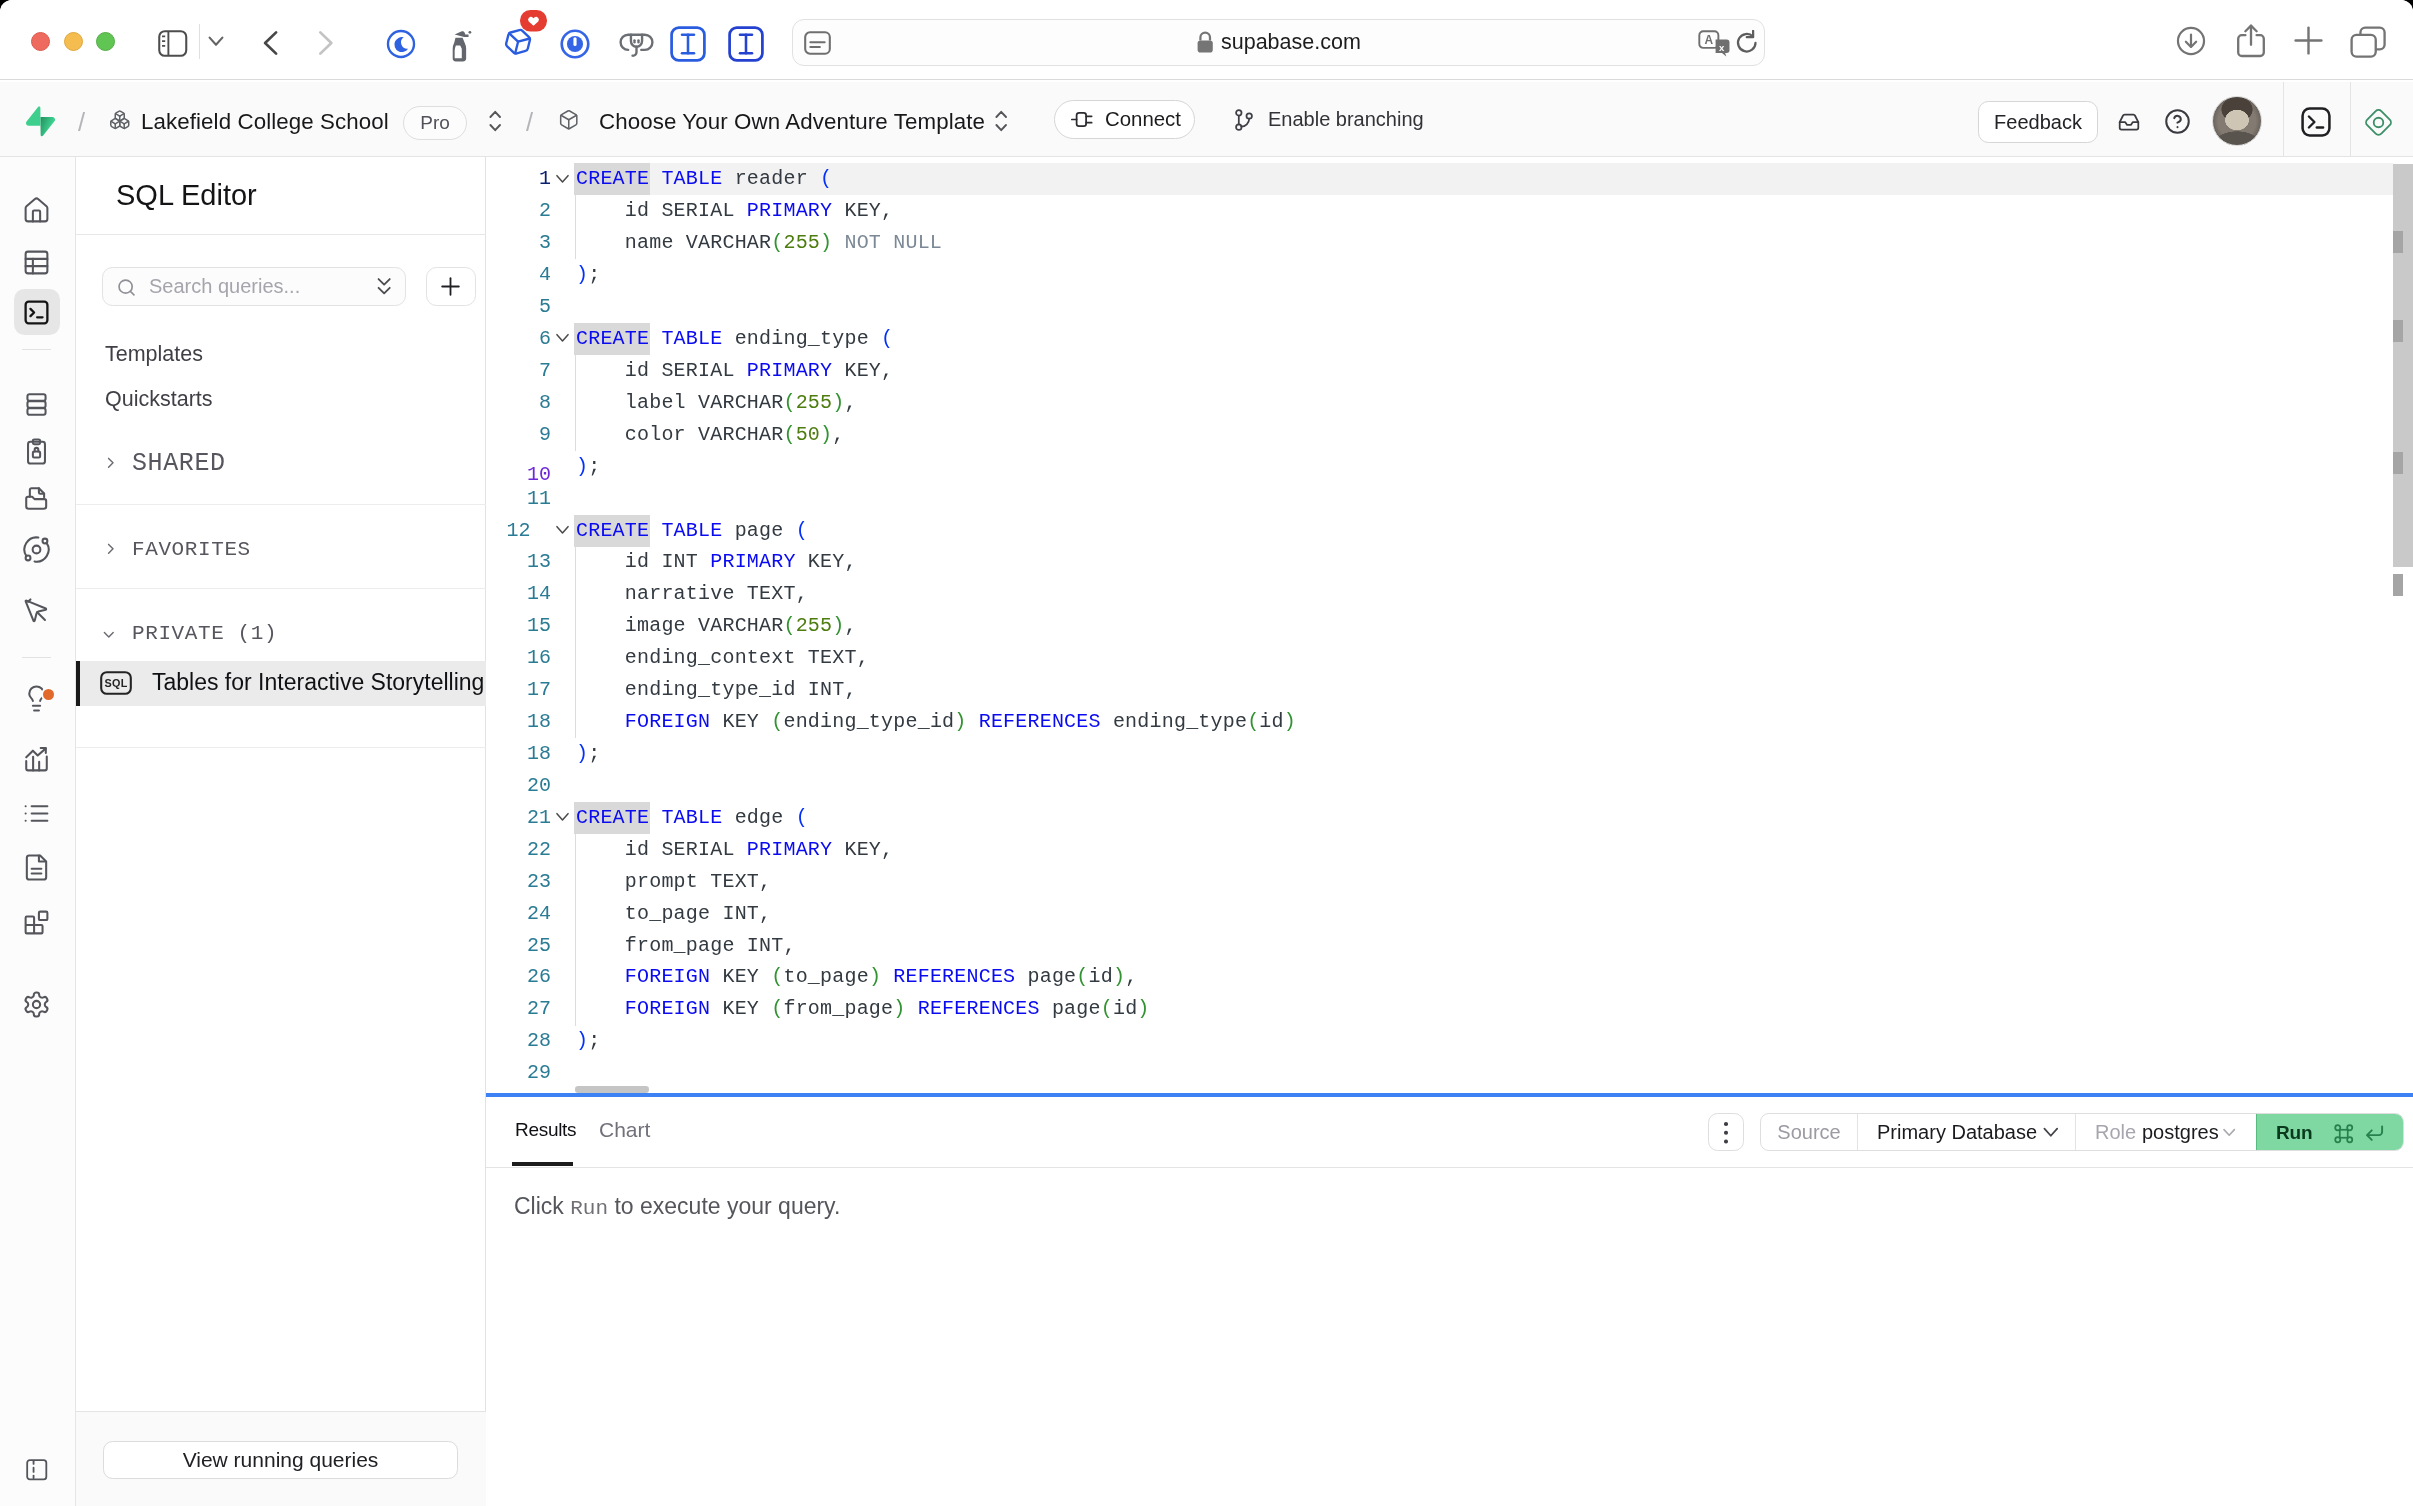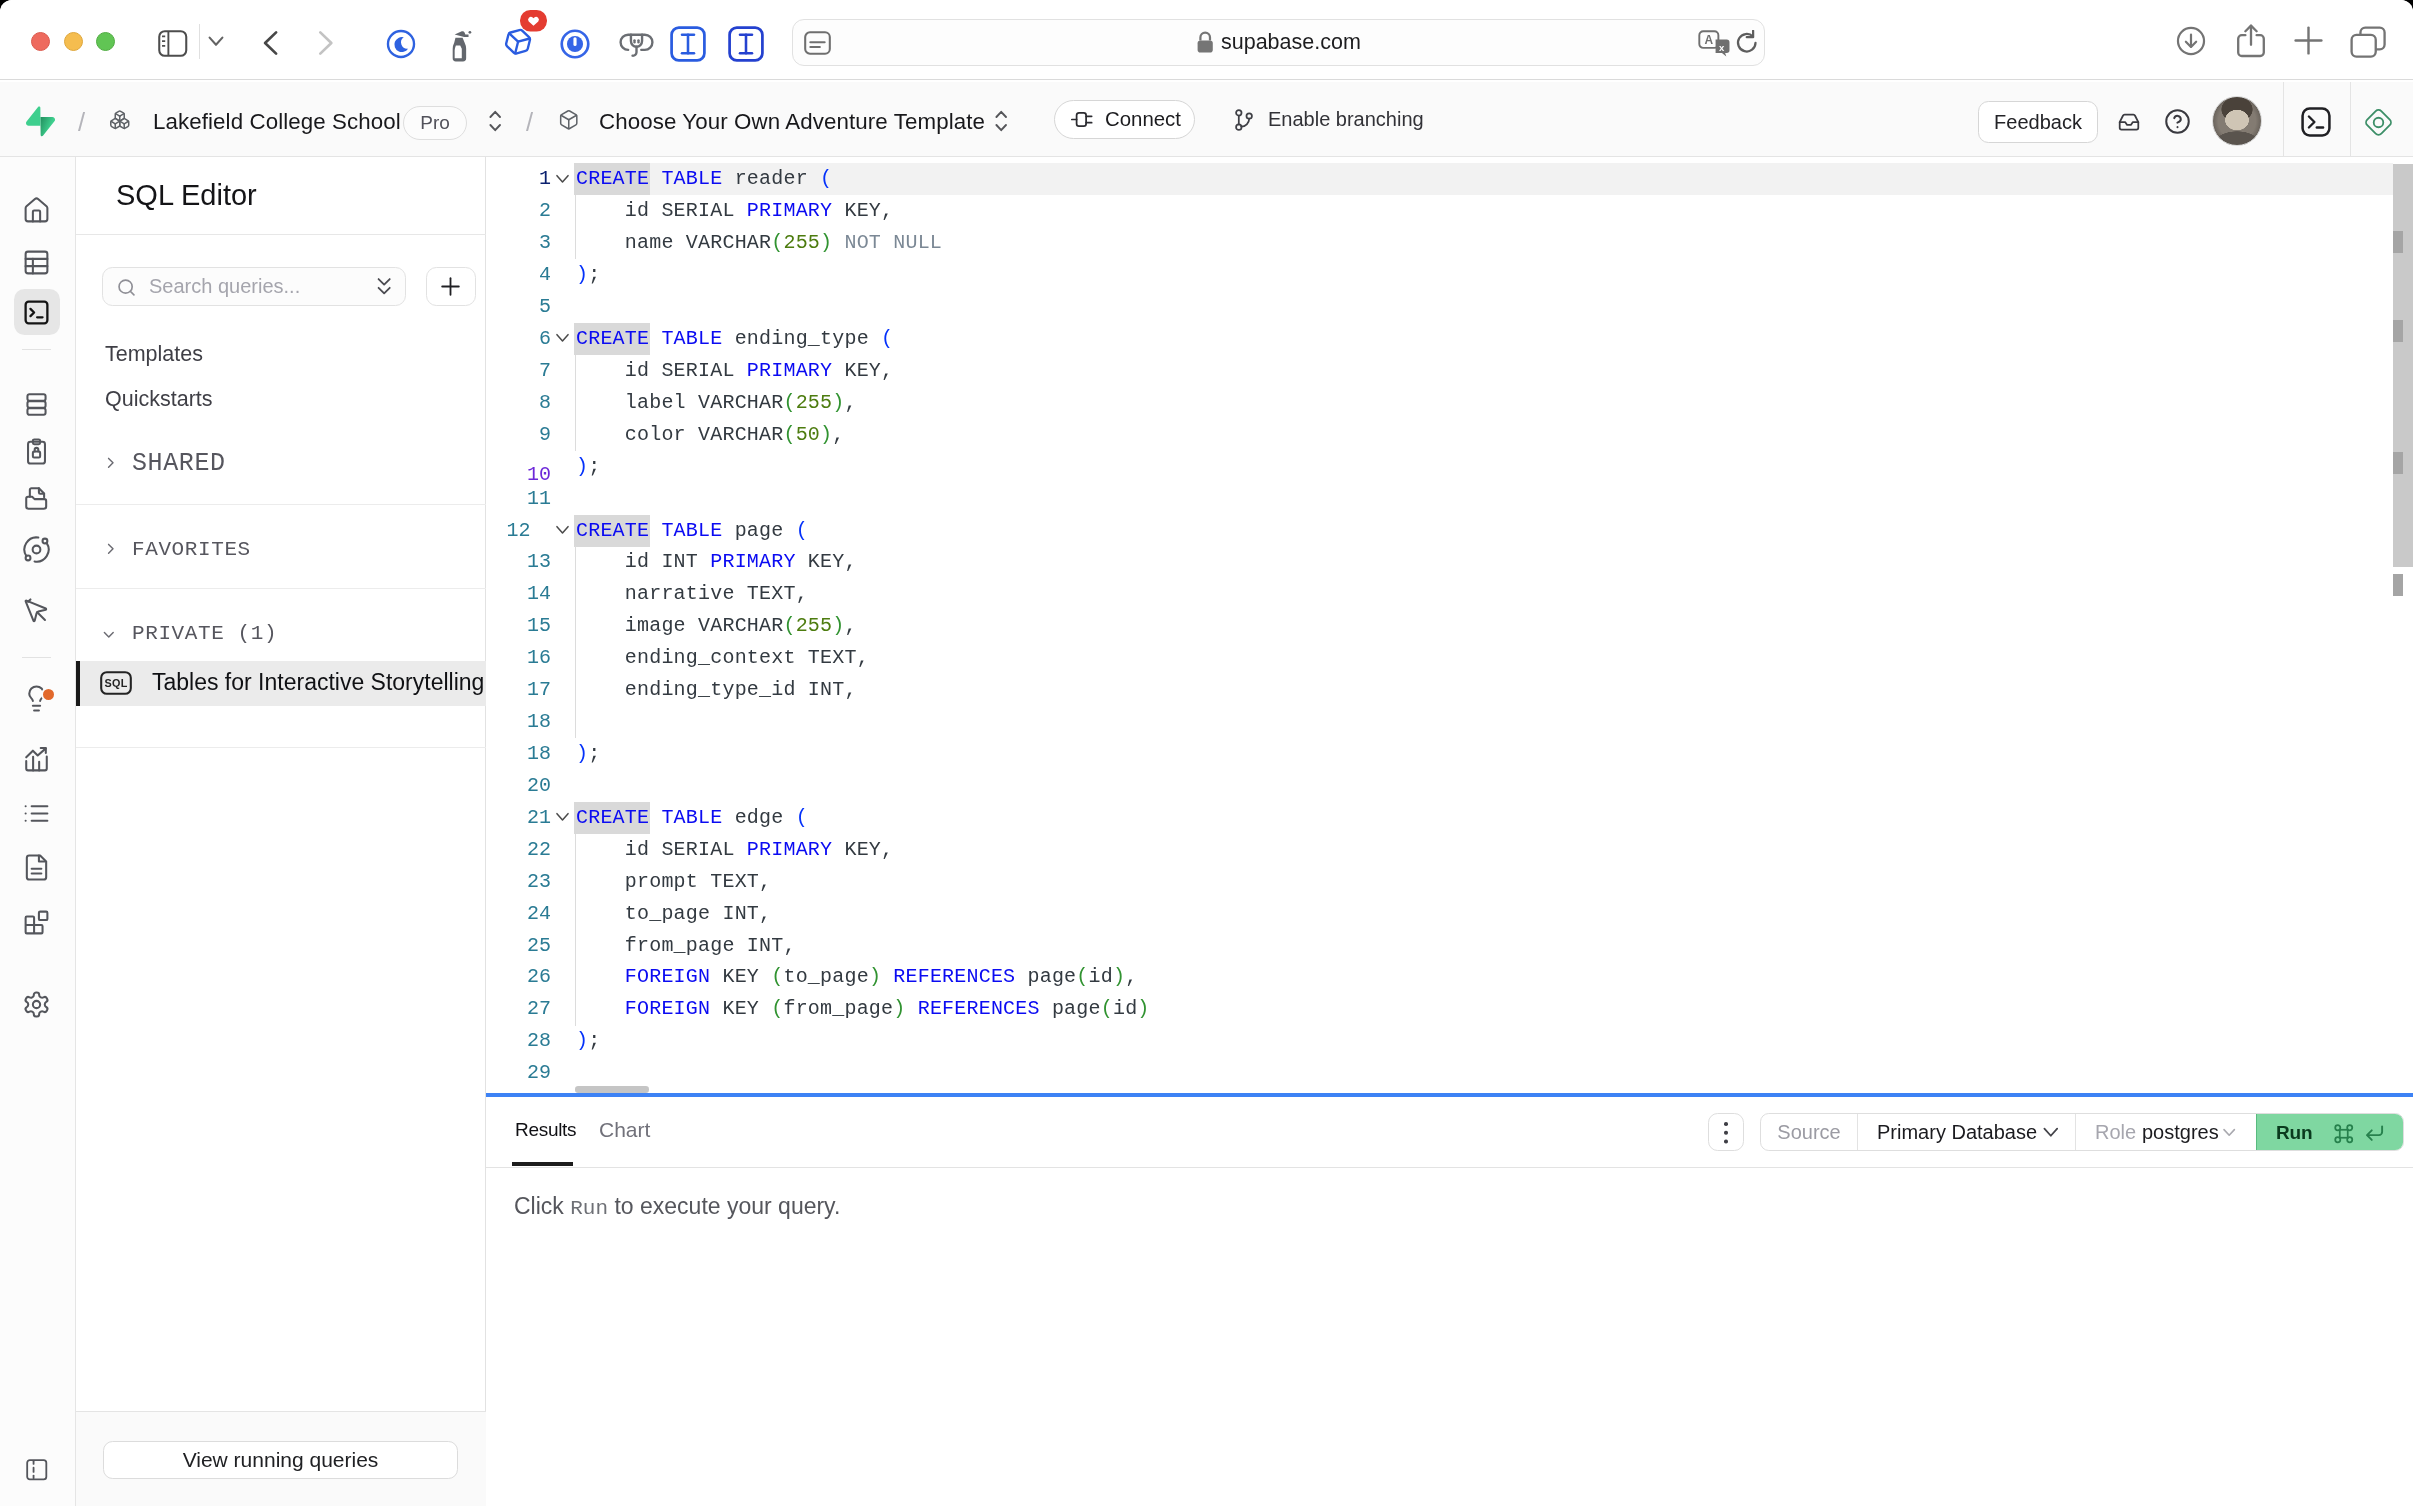--- a/index.html
+++ b/index.html
@@ -178,21 +178,21 @@
           <path d="M12 13.5V19l3.97 2.38a2 2 0 0 0 2.06 0l3-1.8a2 2 0 0 0 .97-1.71v-3.24a2 2 0 0 0-.97-1.71L17 10.5l-5 3Z"></path>
           <path d="m17 16.5-5-3"></path>
           <path d="m17 16.5 4.74-2.85"></path>
           <path d="M17 16.5v5.17"></path>
           <path d="M7.97 4.42A2 2 0 0 0 7 6.13v4.37l5 3 5-3V6.13a2 2 0 0 0-.97-1.71l-3-1.8a2 2 0 0 0-2.06 0l-3 1.8Z"></path>
           <path d="M12 8 7.26 5.15"></path>
           <path d="m12 8 4.74-2.85"></path>
           <path d="M12 13.5V8"></path>
         </g>
       </svg>
-    <div class="a" style="left:153px;top:25px;font-size:22.3px;line-height:29px;color:#18181b;letter-spacing:0.1px;">Lakefield College School</div>
+    <div class="a" style="left:141px;top:25px;font-size:22.3px;line-height:29px;color:#18181b;letter-spacing:0.1px;">Lakefield College School</div>
     <div class="a btn" style="left:403px;top:24px;width:64px;height:34px;border-radius:17px;border-color:#dedede;background:#fcfcfc;"></div>
     <div class="a" style="left:403px;top:24px;width:64px;height:34px;line-height:34px;text-align:center;font-size:19px;color:#52525b;">Pro</div>
     <svg class="a" style="left:488px;top:27px;" width="14.4" height="24" viewBox="0 0 18 30">
         <g fill="none" stroke="#55565a" stroke-width="2.4" stroke-linecap="round" stroke-linejoin="round">
           <path d="M3 10 L9 3.5 L15 10"></path>
           <path d="M3 20 L9 26.5 L15 20"></path>
         </g>
       </svg>
     <div class="a" style="left:520px;top:24px;width:19px;height:32px;font-size:25.5px;line-height:32px;color:#b4b4ba;text-align:center;">/</div>
     <svg class="a" style="left:558px;top:27px;" width="21.5" height="21.5" viewBox="0 0 24 24">
@@ -467,20 +467,21 @@
     <div class="cl" style="top:389px;">    id INT <span class="k">PRIMARY</span> KEY,</div>
     <div class="ln" style="top:421px;color:#2a7b94;">14</div>
     <div class="cl" style="top:421px;">    narrative TEXT,</div>
     <div class="ln" style="top:453px;color:#2a7b94;">15</div>
     <div class="cl" style="top:453px;">    image VARCHAR<span class="gp">(</span><span class="n">255</span><span class="gp">)</span>,</div>
     <div class="ln" style="top:485px;color:#2a7b94;">16</div>
     <div class="cl" style="top:485px;">    ending_context TEXT,</div>
     <div class="ln" style="top:517px;color:#2a7b94;">17</div>
     <div class="cl" style="top:517px;">    ending_type_id INT,</div>
     <div class="ln" style="top:549px;color:#2a7b94;">18</div>
+    <div class="cl" style="top:549px;">    <span class="k">FOREIGN</span> KEY <span class="gp">(</span>ending_type_id<span class="gp">)</span> <span class="k">REFERENCES</span> ending_type<span class="gp">(</span>id<span class="gp">)</span></div>
     <div class="ln" style="top:581px;color:#2a7b94;">18</div>
     <div class="cl" style="top:581px;"><span class="bp">)</span>;</div>
     <div class="ln" style="top:613px;color:#2a7b94;">20</div>
     <div class="ln" style="top:645px;color:#2a7b94;">21</div>
     <div class="cl" style="top:645px;"><span class="k">CREATE</span> <span class="k">TABLE</span> edge <span class="bp">(</span></div>
     <div class="ln" style="top:677px;color:#2a7b94;">22</div>
     <div class="cl" style="top:677px;">    id SERIAL <span class="k">PRIMARY</span> KEY,</div>
     <div class="ln" style="top:709px;color:#2a7b94;">23</div>
     <div class="cl" style="top:709px;">    prompt TEXT,</div>
     <div class="ln" style="top:741px;color:#2a7b94;">24</div>

